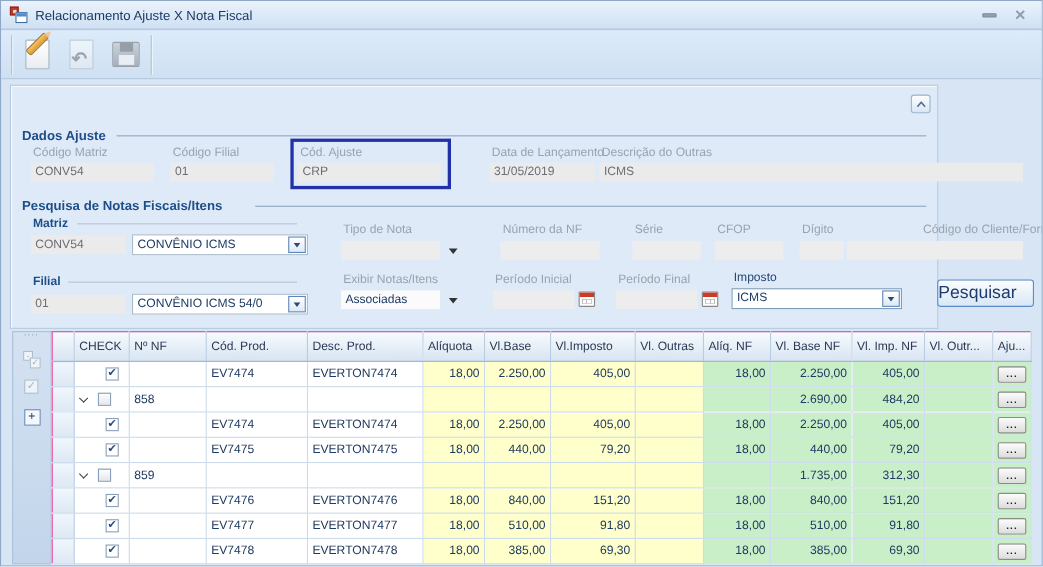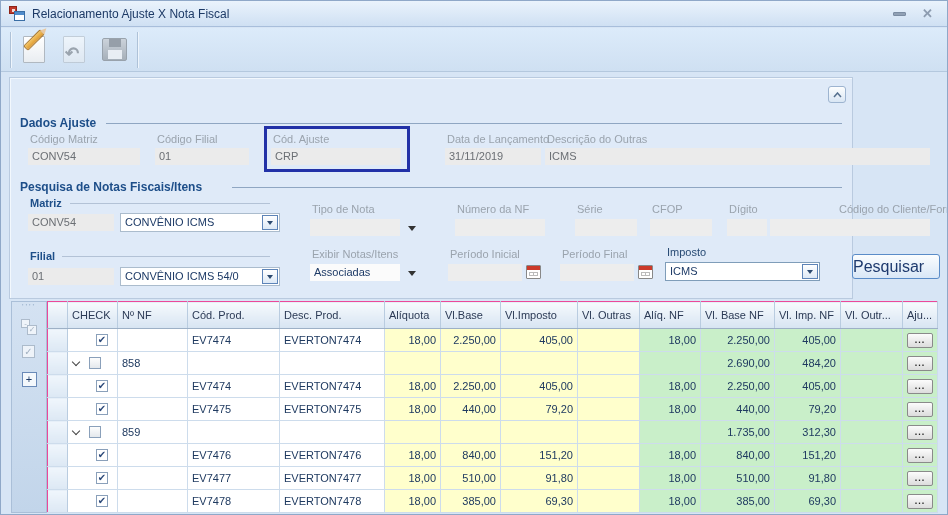--- a/index.html
+++ b/index.html
@@ -168,21 +168,21 @@
     <div class="fvalue" style="left:18px; top:70px; width:112px;">CONV54</div>
 
     <div class="flabel" style="left:147px; top:55px;">Código Filial</div>
     <div class="fvalue" style="left:145px; top:70px; width:94px;">01</div>
 
     <div class="hl-box"></div>
     <div class="flabel" style="left:263px; top:55px;">Cód. Ajuste</div>
     <div class="fvalue" style="left:261px; top:70px; width:130px;">CRP</div>
 
     <div class="flabel" style="left:437px; top:55px;">Data de Lançamento</div>
-    <div class="fvalue" style="left:435px; top:70px; width:96px;">31/11/2019</div>
+    <div class="fvalue" style="left:435px; top:70px; width:96px;">31/05/2019</div>
 
     <div class="flabel" style="left:537px; top:55px;">Descrição do Outras</div>
     <div class="fvalue" style="left:535px; top:70px; width:385px;">ICMS</div>
 
     <div class="sec-title" style="left:10px; top:102px;">Pesquisa de Notas Fiscais/Itens</div>
     <div class="sec-line" style="left:222px; right:10px; top:109px;"></div>
 
     <div class="sub-title" style="left:20px; top:119px;">Matriz</div>
     <div class="sub-line" style="left:60px; top:125px; width:200px;"></div>
     <div class="fvalue" style="left:18px; top:136px; width:86px;">CONV54</div>

